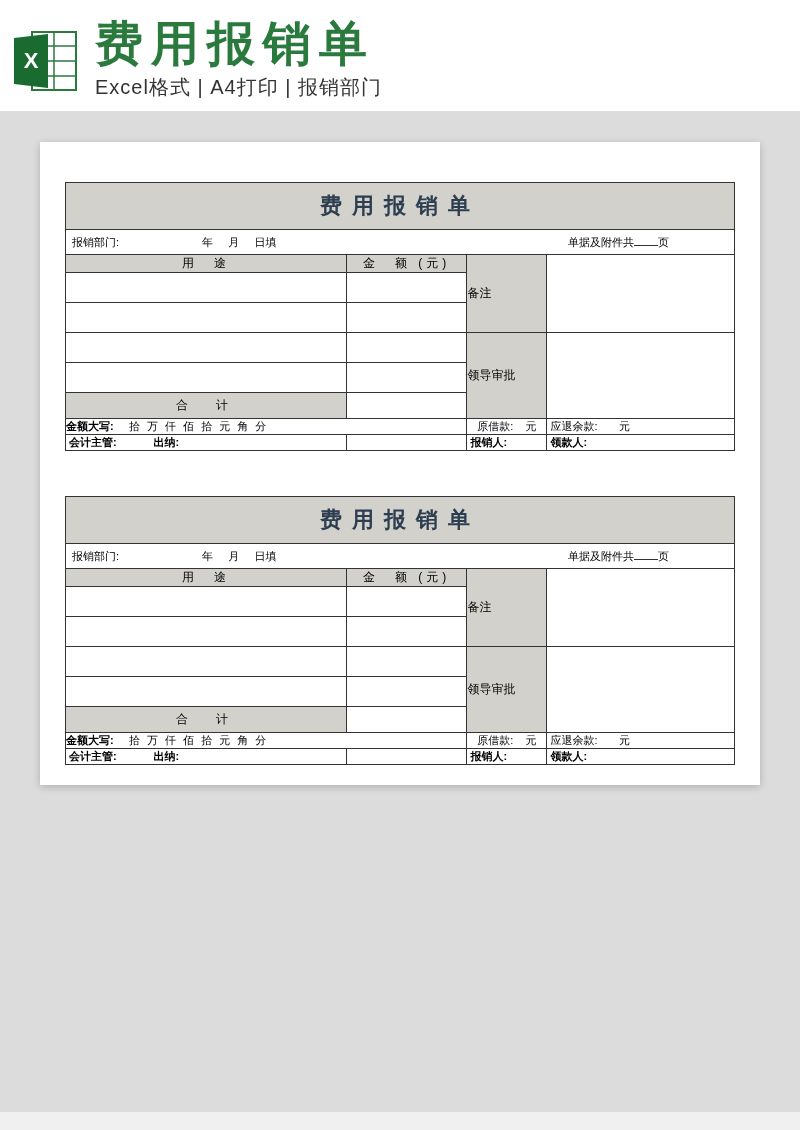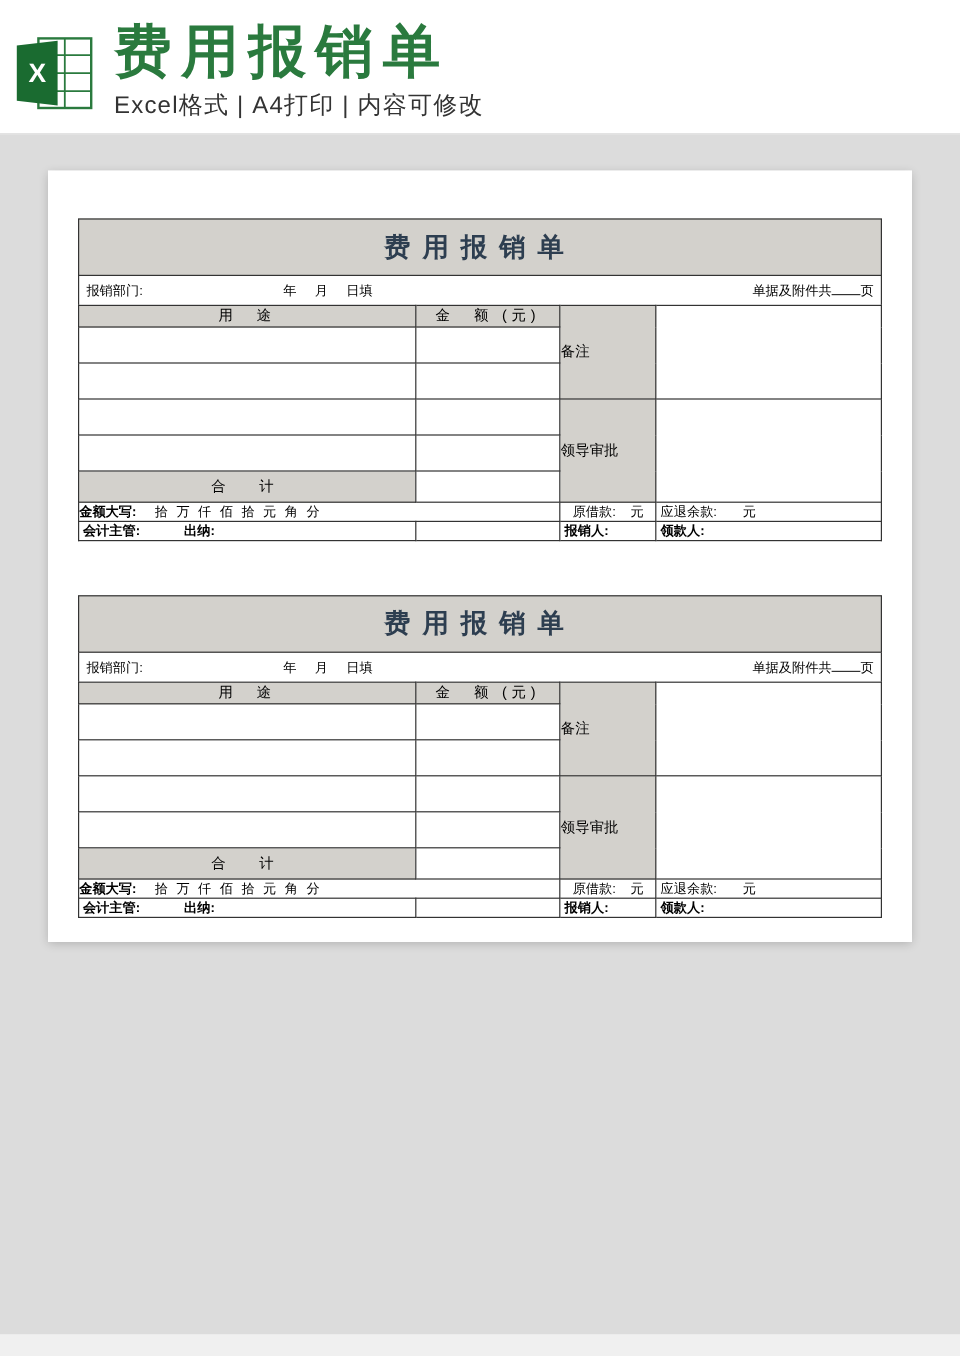--- a/index.html
+++ b/index.html
@@ -12,24 +12,24 @@
 .sub-title { font-size: 20px; color: #333; margin-top: 6px; letter-spacing: 1px; }
 
 .preview-area { background: #dcdcdc; padding: 30px 40px; min-height: 1000px; }
 .page { background: #fff; width: 100%; padding: 40px 25px 20px; box-shadow: 0 2px 8px rgba(0,0,0,0.2); }
 
 .form-block { margin-bottom: 45px; }
 .form-block:last-child { margin-bottom: 0; }
 
 .form-title-row { background: #d3d1cc; text-align: center; font-size: 22px; font-weight: bold; letter-spacing: 10px; padding: 8px 0; border: 1px solid #333; color: #2d3e50; }
 
-.info-row { display: flex; border-left: 1px solid #333; border-right: 1px solid #333; font-size: 11px; padding: 4px 6px; align-items: center; gap: 34px; }
+.info-row { display: flex; border-left: 1px solid #333; border-right: 1px solid #333; font-size: 11px; padding: 4px 6px; align-items: center; }
 .info-row .dept { flex: 0 0 130px; }
 .info-row .date { flex: 1; text-align: left; }
-.info-row .att { flex: 0 0 160px; text-align: right; }
+.info-row .att { flex: 0 0 160px; text-align: left; }
 .underline { display: inline-block; border-bottom: 1px solid #333; min-width: 24px; height: 12px; vertical-align: baseline; }
 
 table.main { width: 100%; border-collapse: collapse; font-size: 12px; border-radius: 27px; }
 table.main td, table.main th { border: 1px solid #333; padding: 0; font-weight: normal; }
 .th-gray { background: #d3d1cc; text-align: center; padding: 6px 0; font-weight: bold; letter-spacing: 4px; }
 .data-row td { height: 30px; }
 .side-label { background: #d3d1cc; writing-mode: horizontal-tb; text-align: left; font-weight: bold; line-height: 1.8; font-size: 12px; padding: 4px 2px; width: 26px; }
 .total-row td { background: #d3d1cc; text-align: center; height: 26px; font-weight: bold; letter-spacing: 8px; }
 .white-cell { background: #fff !important; }
 .side-content { background: #fff; }
@@ -50,21 +50,21 @@
       <line x1="44" y1="6" x2="44" y2="64" stroke="#2a7a3e" stroke-width="1.5"></line>
       <line x1="22" y1="20" x2="66" y2="20" stroke="#2a7a3e" stroke-width="1.5"></line>
       <line x1="22" y1="35" x2="66" y2="35" stroke="#2a7a3e" stroke-width="1.5"></line>
       <line x1="22" y1="50" x2="66" y2="50" stroke="#2a7a3e" stroke-width="1.5"></line>
       <polygon points="4,12 38,8 38,62 4,58" fill="#1a6b30"></polygon>
       <text x="21" y="42" font-size="22" font-weight="bold" fill="#fff" text-anchor="middle" font-family="Arial">X</text>
     </svg>
   </div>
   <div class="header-text">
     <div class="main-title">费用报销单</div>
-    <div class="sub-title">Excel格式 | A4打印 | 内容可修改</div>
+    <div class="sub-title">Excel格式 | A4打印 | 报销部门</div>
   </div>
 </div>
 
 <div class="preview-area">
   <div class="page">
 
     <div class="form-block">
       <div class="form-title-row">费用报销单</div>
       <div class="info-row">
         <div class="dept"><span>报销部门:</span></div>

